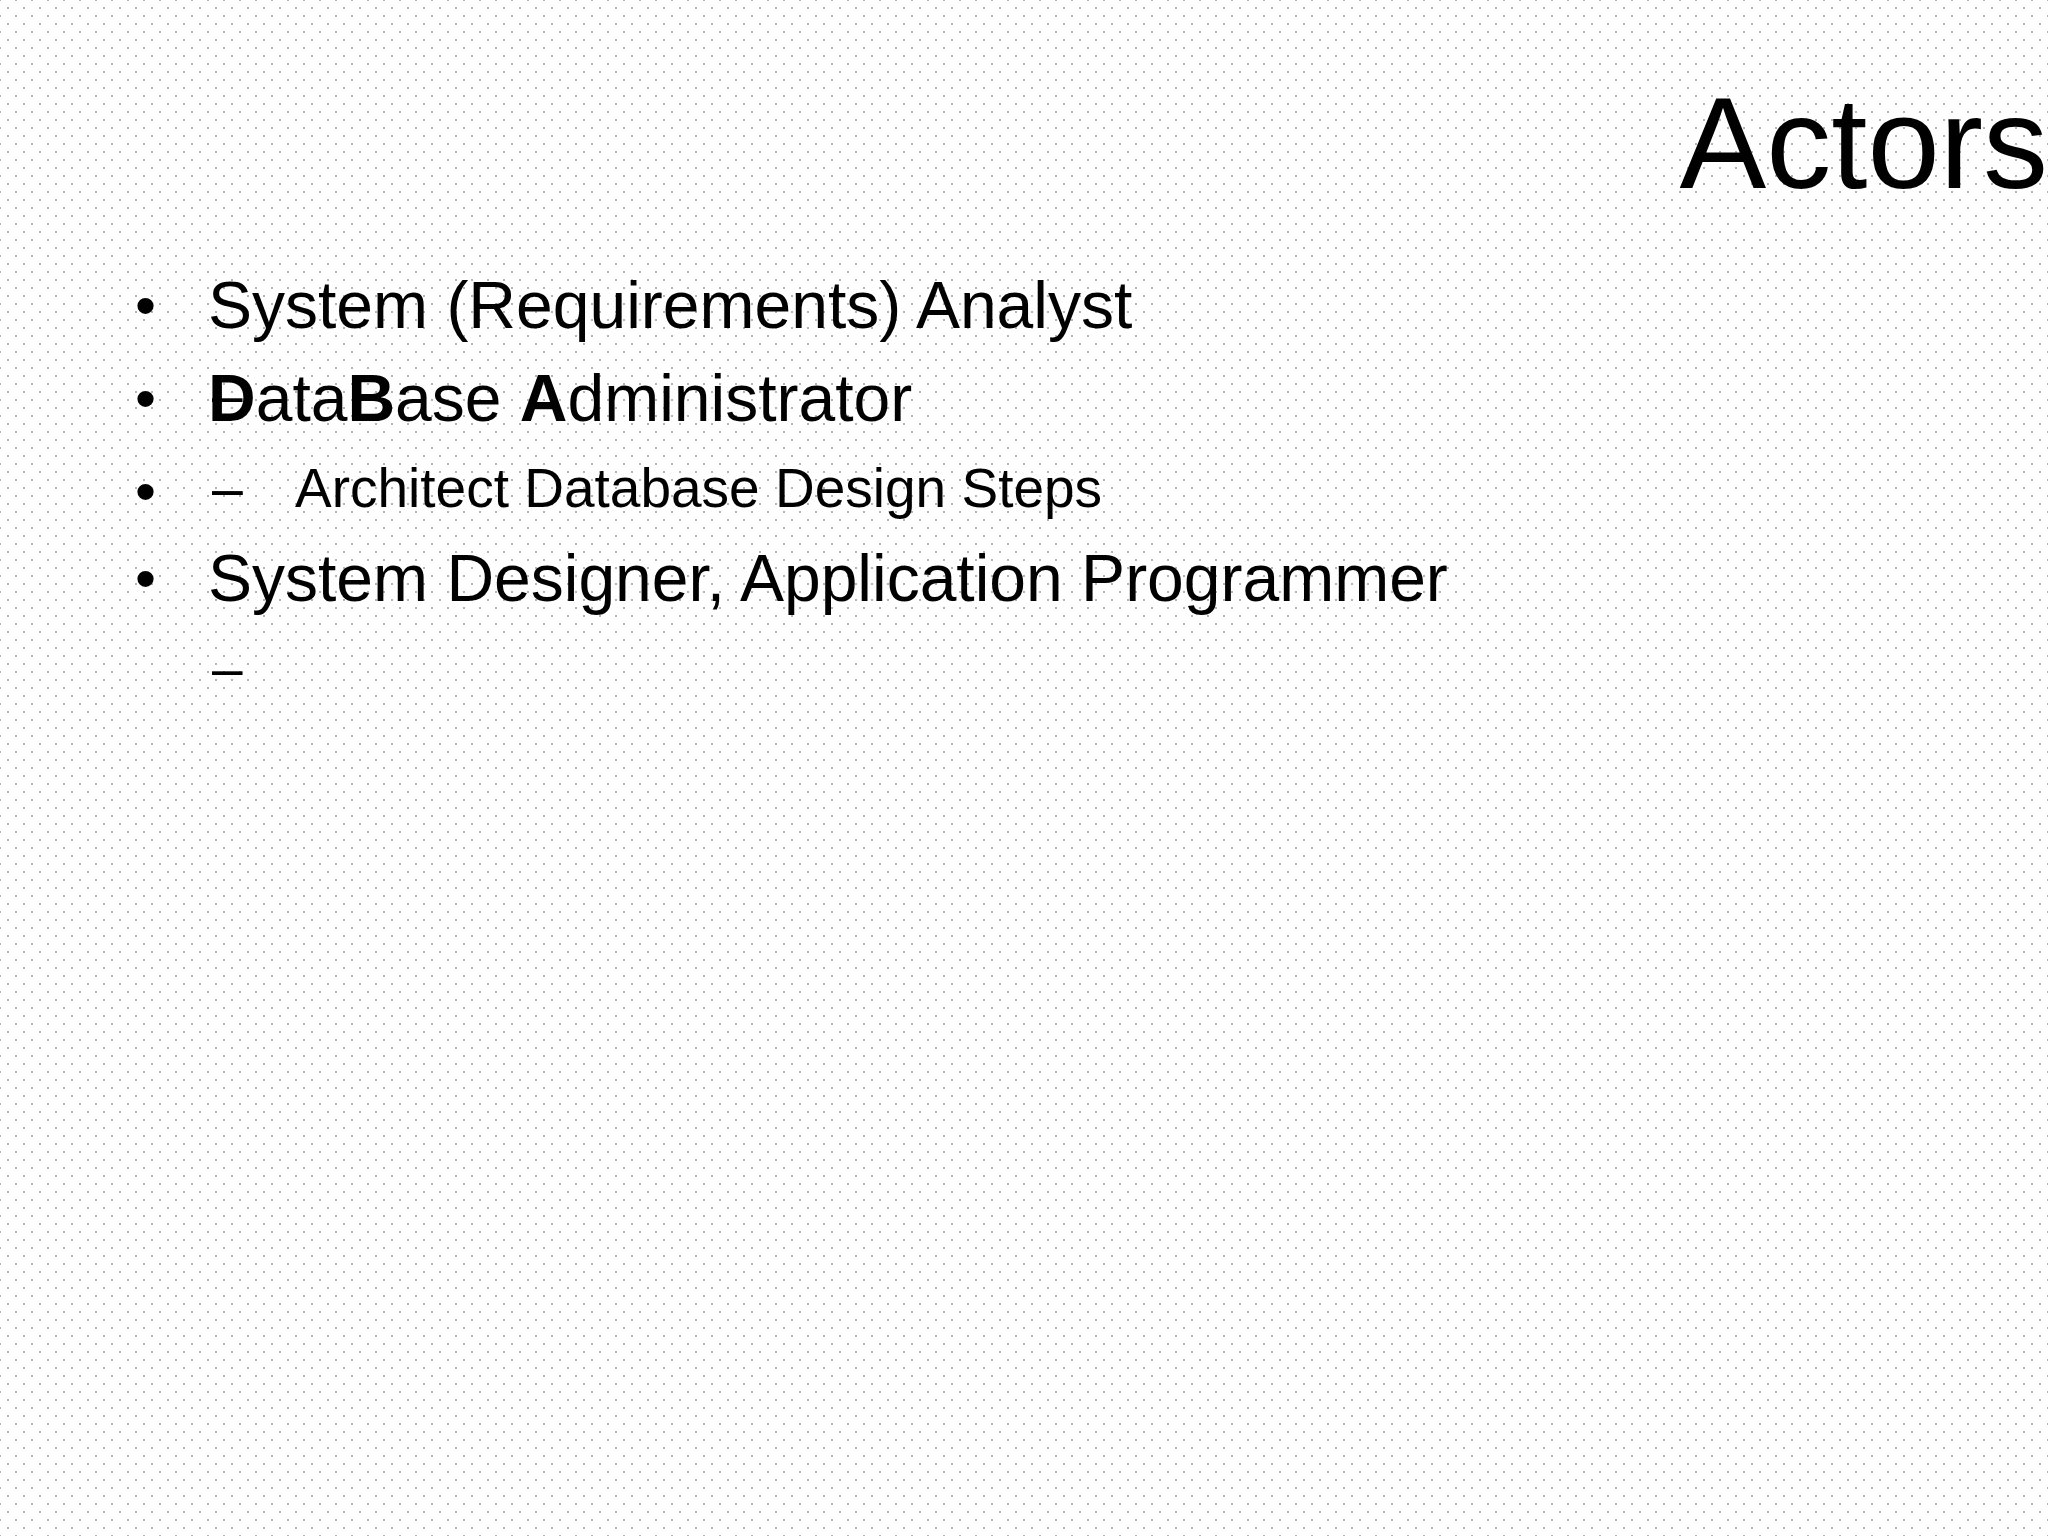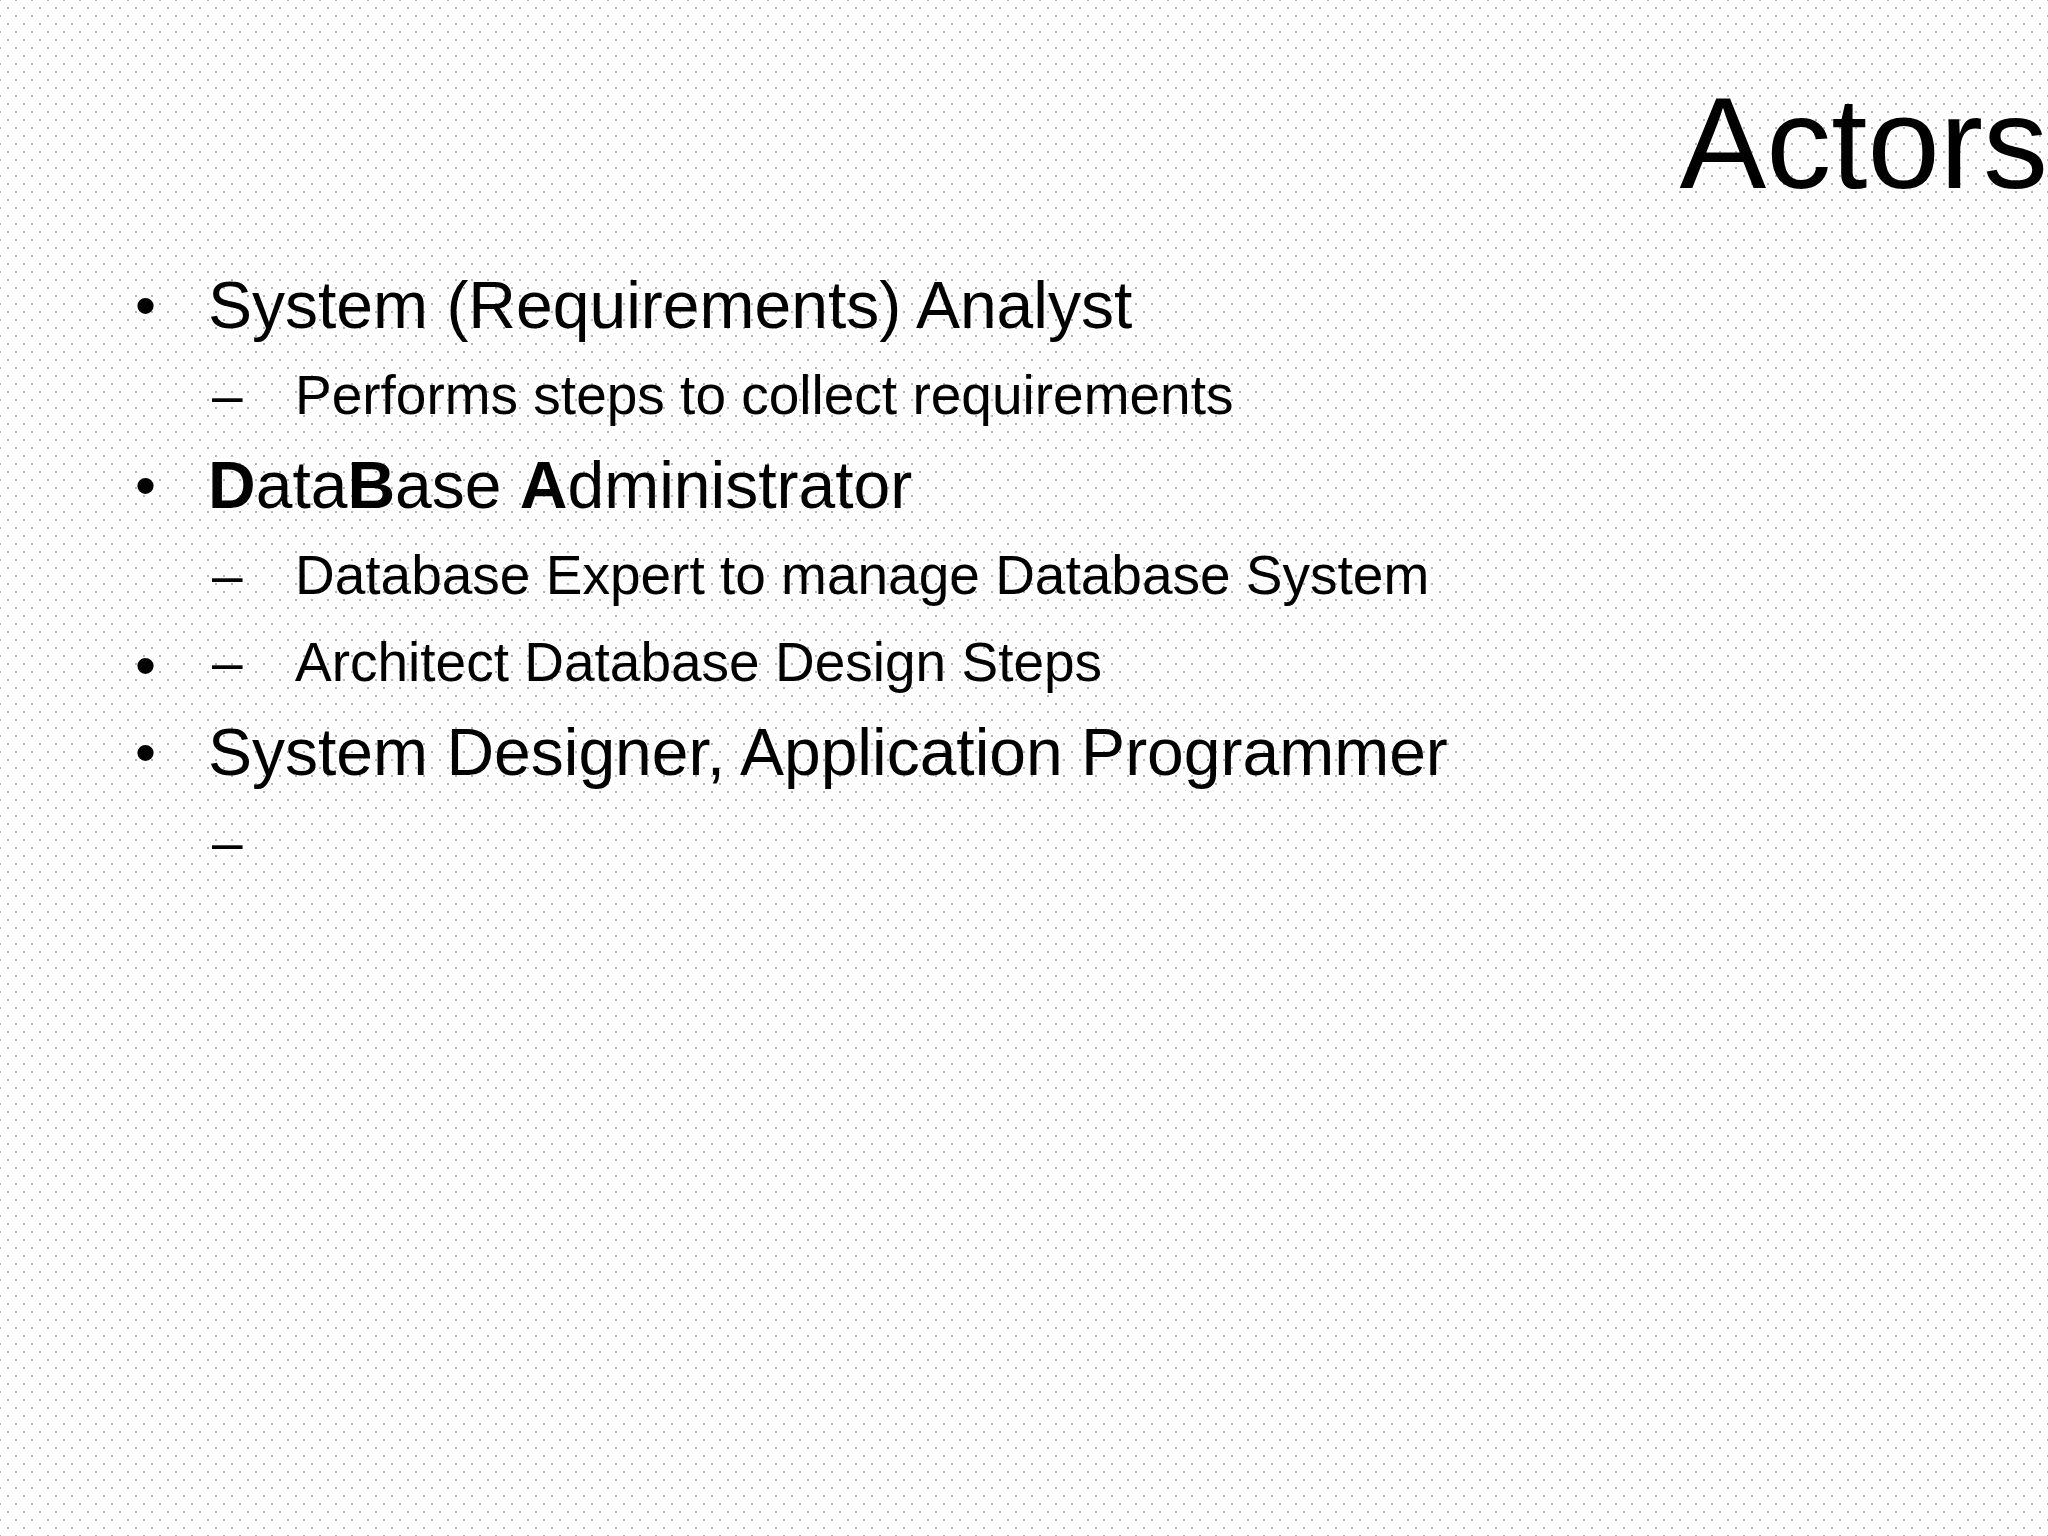--- a/index.html
+++ b/index.html
@@ -81,32 +81,30 @@
 
   <div class="content">
     <ul class="bullet-list">
   <li>
     <div class="main-line">
       <span class="marker">•</span>
       <span><span>System (Requirements) Analyst</span></span>
     </div>
     <div class="sub-line">
       <span class="dash">–</span>
-      <span>Performs steps to collect requirements</span>
     </div>
   </li>
 
   <li>
     <div class="main-line">
       <span class="marker">•</span>
       <span><span class="bold-seg">D</span><span>ata</span><span class="bold-seg">B</span><span>ase </span><span class="bold-seg">A</span><span>dministrator</span></span>
     </div>
     <div class="sub-line">
       <span class="dash">–</span>
-      <span>Database Expert to manage Database System</span>
     </div>
   </li>
 
   <li>
     <div class="main-line">
       <span class="marker">•</span>
     </div>
     <div class="sub-line">
       <span class="dash">–</span>
       <span>Architect Database Design Steps</span>

